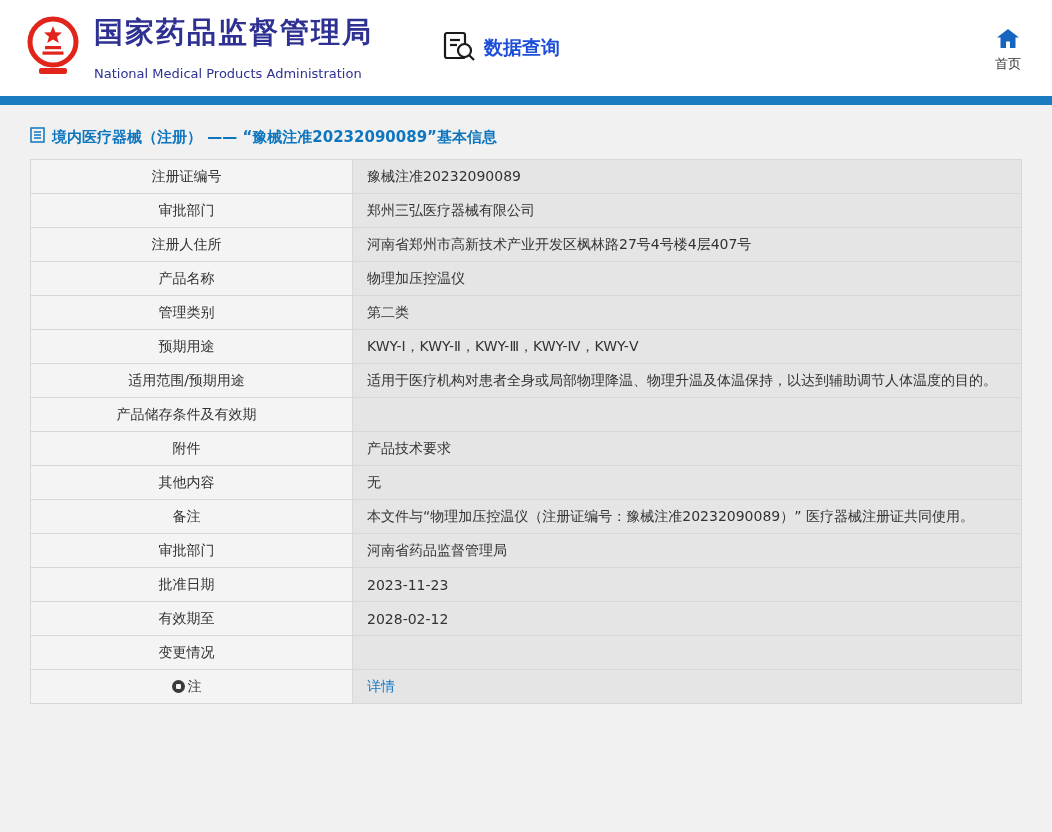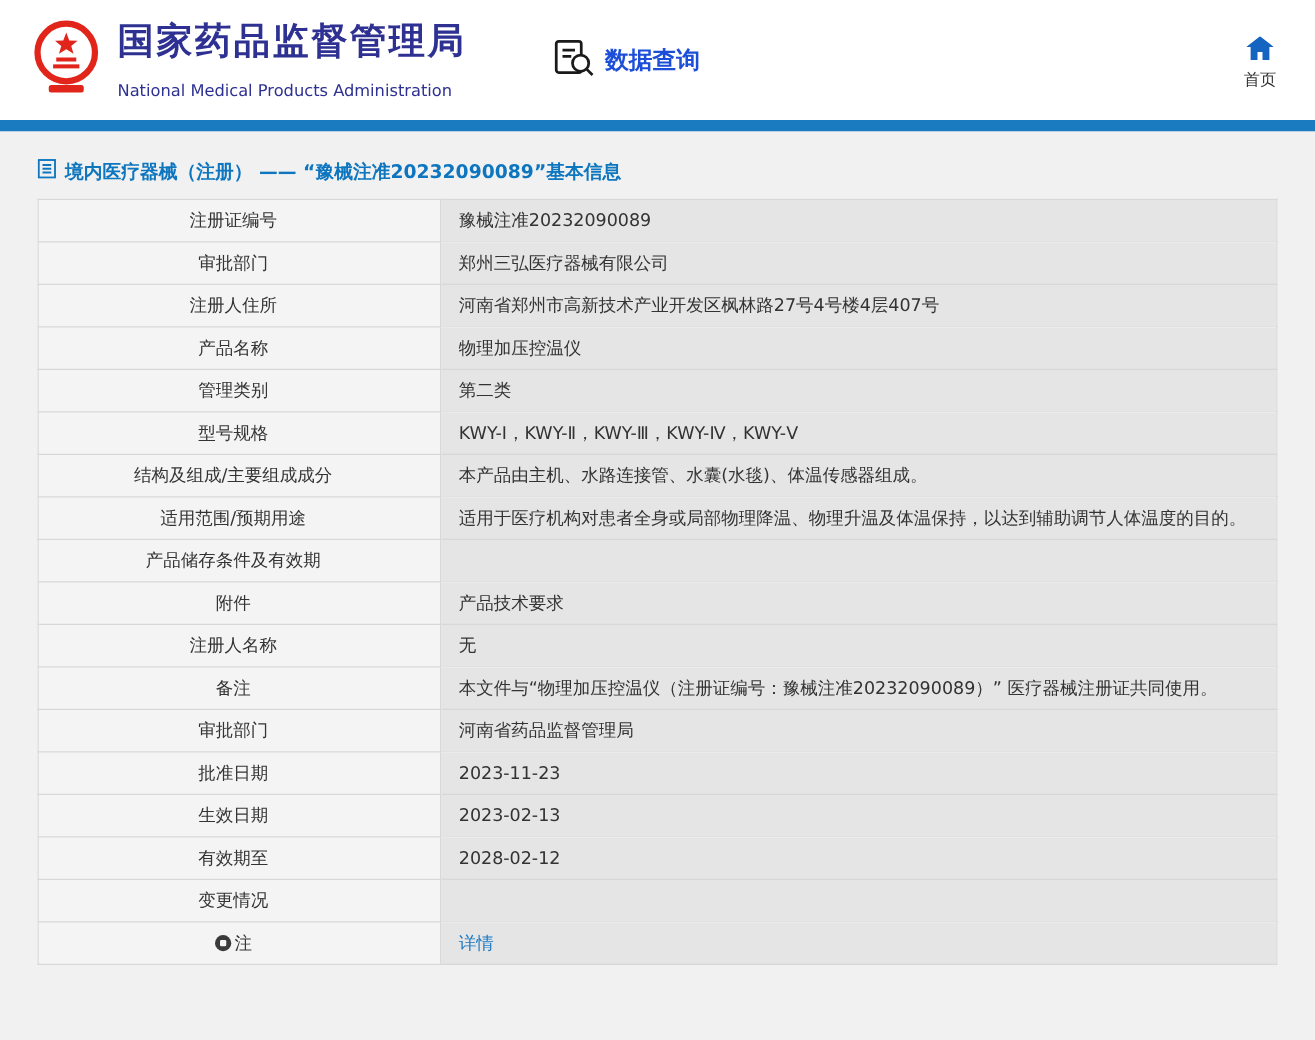--- a/index.html
+++ b/index.html
@@ -106,58 +106,50 @@
         </tr>
         <tr>
           <td class="label-cell">产品名称</td>
           <td class="value-cell">物理加压控温仪</td>
         </tr>
         <tr>
           <td class="label-cell">管理类别</td>
           <td class="value-cell">第二类</td>
         </tr>
         <tr>
-          <td class="label-cell">型号规格</td>
+          <td class="label-cell">预期用途</td>
           <td class="value-cell">KWY-Ⅰ，KWY-Ⅱ，KWY-Ⅲ，KWY-Ⅳ，KWY-Ⅴ</td>
-        </tr>
-        <tr>
-          <td class="label-cell">结构及组成/主要组成成分</td>
-          <td class="value-cell">本产品由主机、水路连接管、水囊(水毯)、体温传感器组成。</td>
         </tr>
         <tr>
           <td class="label-cell">适用范围/预期用途</td>
           <td class="value-cell">适用于医疗机构对患者全身或局部物理降温、物理升温及体温保持，以达到辅助调节人体温度的目的。</td>
         </tr>
         <tr>
           <td class="label-cell">产品储存条件及有效期</td>
           <td class="value-cell"></td>
         </tr>
         <tr>
           <td class="label-cell">附件</td>
           <td class="value-cell">产品技术要求</td>
         </tr>
         <tr>
-          <td class="label-cell">注册人名称</td>
+          <td class="label-cell">其他内容</td>
           <td class="value-cell">无</td>
         </tr>
         <tr>
           <td class="label-cell">备注</td>
           <td class="value-cell">本文件与“物理加压控温仪（注册证编号：豫械注准20232090089）” 医疗器械注册证共同使用。</td>
         </tr>
         <tr>
           <td class="label-cell">审批部门</td>
           <td class="value-cell">河南省药品监督管理局</td>
         </tr>
         <tr>
           <td class="label-cell">批准日期</td>
           <td class="value-cell">2023-11-23</td>
-        </tr>
-        <tr>
-          <td class="label-cell">生效日期</td>
-          <td class="value-cell">2023-02-13</td>
         </tr>
         <tr>
           <td class="label-cell">有效期至</td>
           <td class="value-cell">2028-02-12</td>
         </tr>
         <tr>
           <td class="label-cell">变更情况</td>
           <td class="value-cell"></td>
         </tr>
         <tr>

